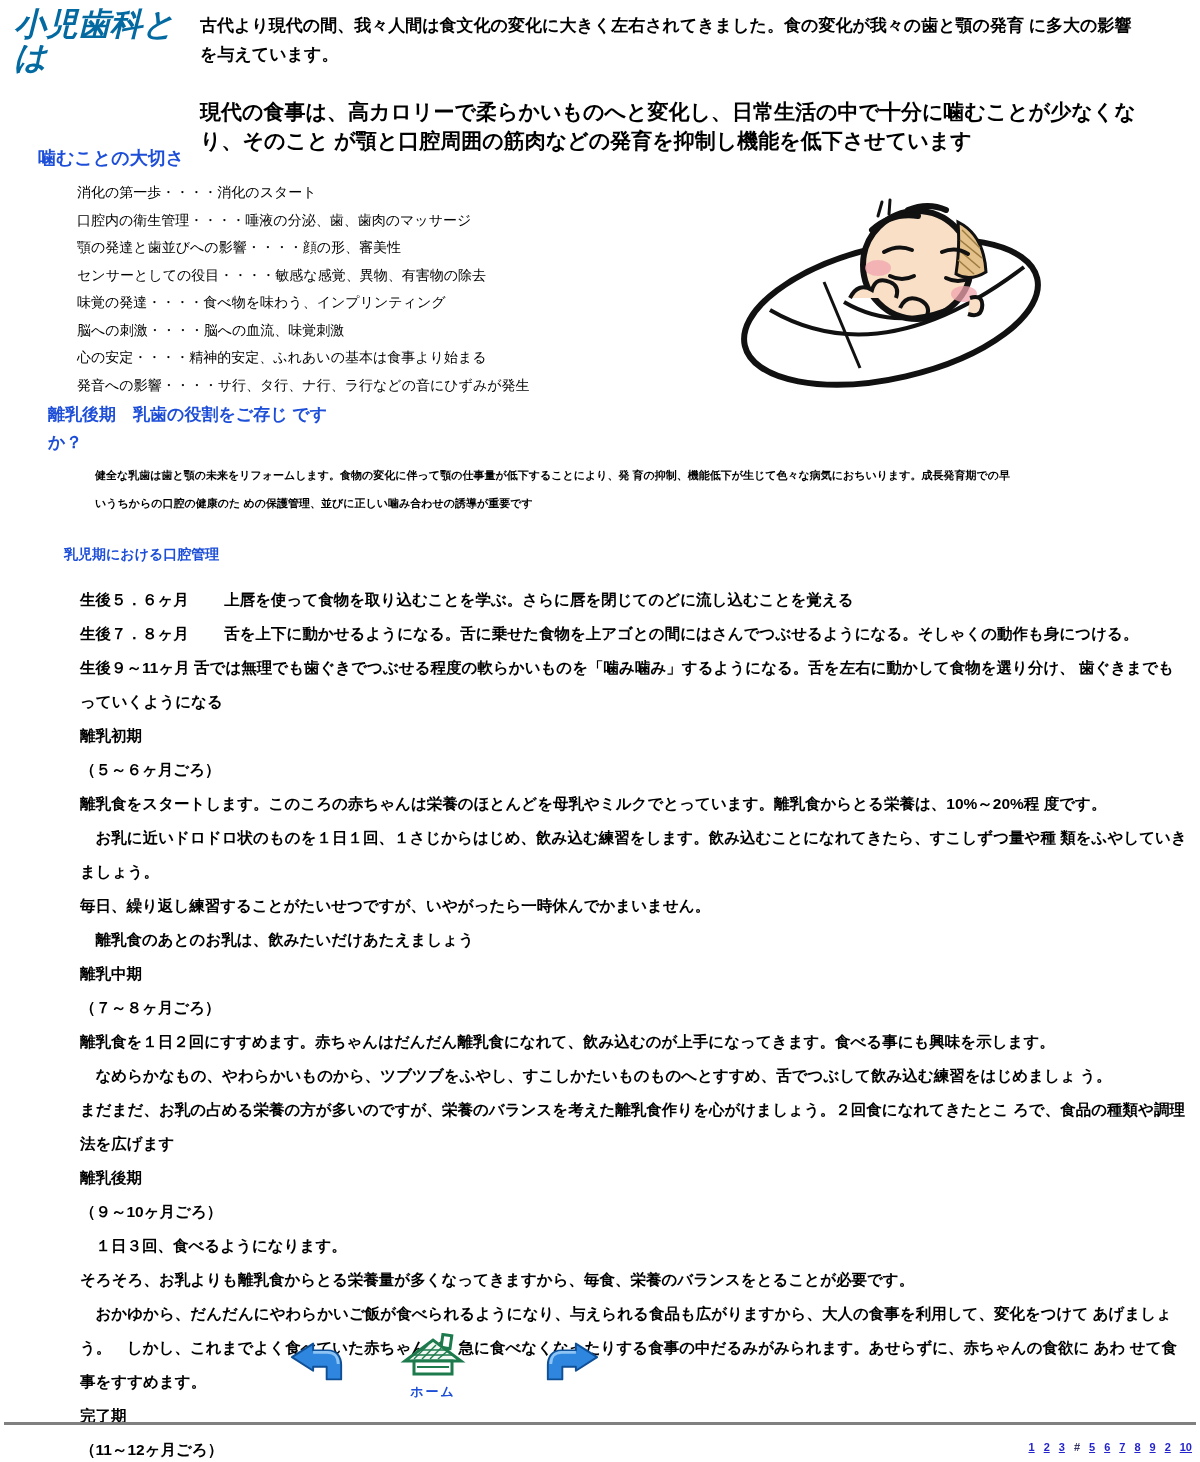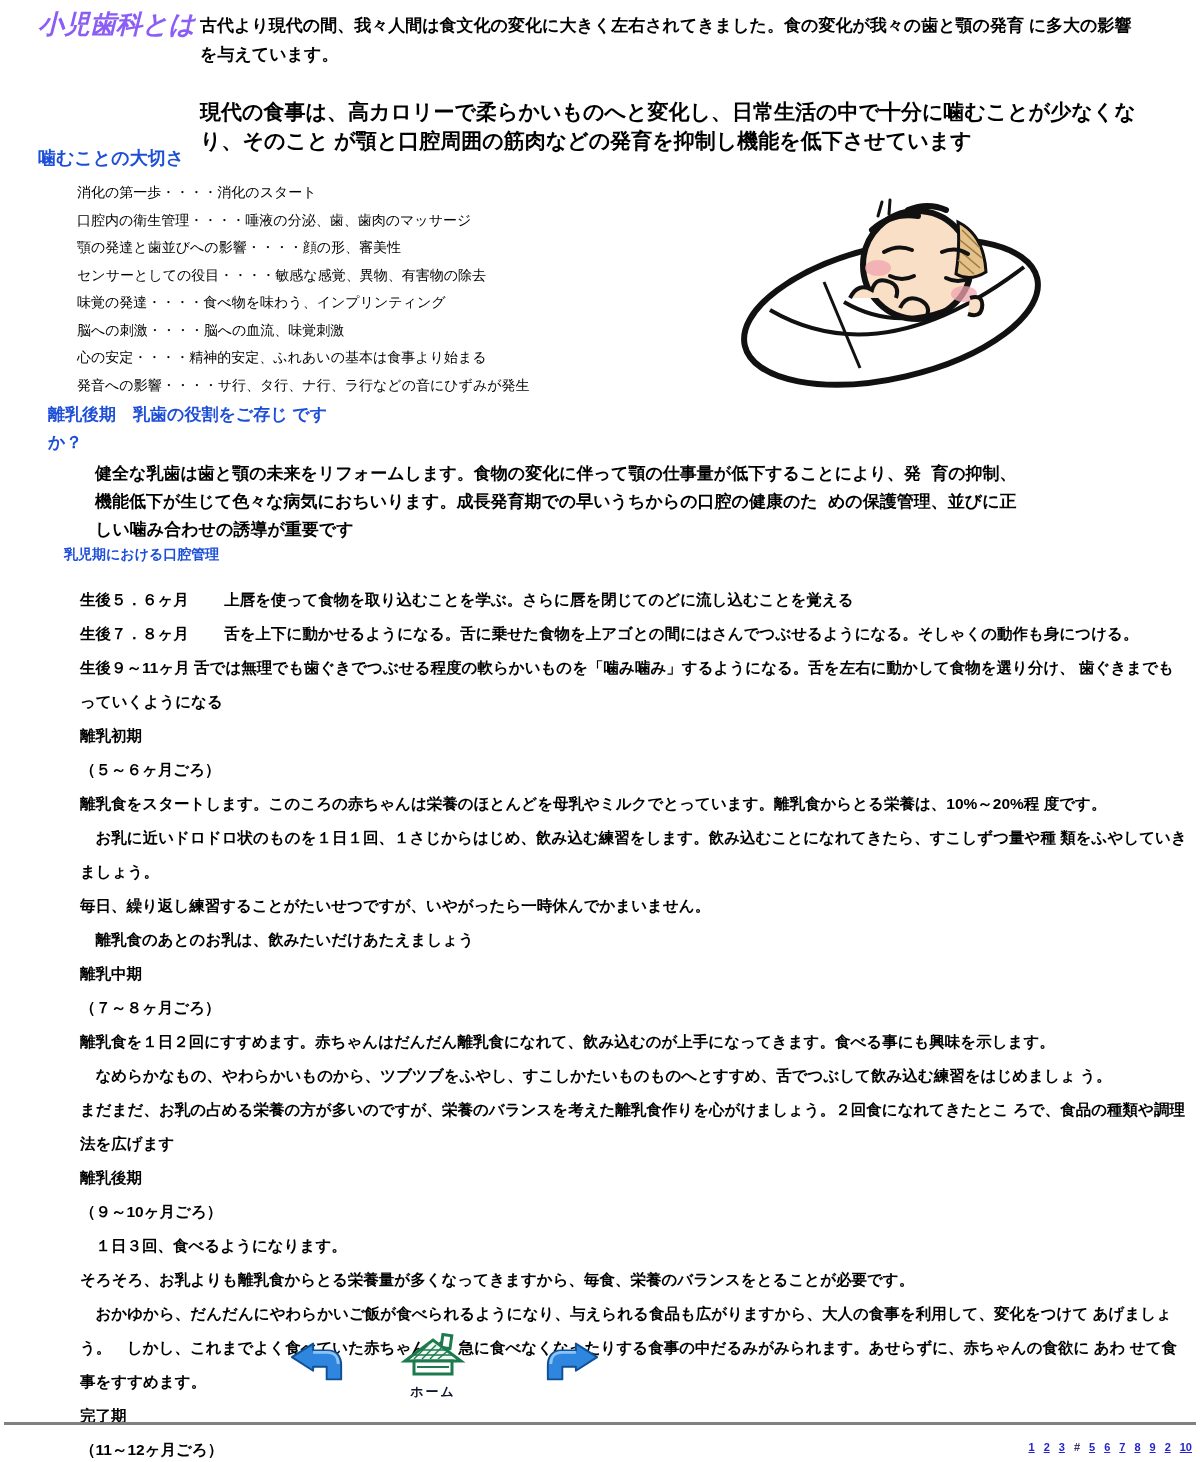--- a/index.html
+++ b/index.html
@@ -6,46 +6,45 @@
   html,body { background:#fff; }
   body {
     width:1200px; height:1462px; position:relative; overflow:hidden;
     font-family:"Liberation Sans", sans-serif; color:#000;
   }
   .abs { position:absolute; }
   .prewrap { white-space:pre-wrap; word-break:break-word; }
 
   .page-title {
     left:14px; top:8px; width:175px;
-    font-size:26px; line-height:33px; font-weight:bold; font-style:italic;
-    color:#8b5cf6;
-    margin-left:24px;
+    font-size:32px; line-height:33px; font-weight:bold; font-style:italic;
+    color:#0369a1;
   }
   .intro-1 { left:200px; top:11px;  width:940px; font-size:17px; line-height:29px; font-weight:bold; }
   .intro-2 { left:200px; top:97px;  width:940px; font-size:21px; line-height:29px; font-weight:bold; }
 
   .red-heading { color:#1d4ed8; font-weight:bold; }
   .h-chew { left:38px; top:146px; font-size:18px; }
   .chew-list { left:77px; top:179px; width:660px; font-size:14px; line-height:27.5px; font-weight:normal; }
 
   .baby-wrap { left:732px; top:190px; width:318px; height:202px; }
 
   .h-mother { left:48px; top:401px; width:460px; font-size:17px; line-height:28px; }
-  .p-teeth  { left:95px; top:461px; width:925px; font-size:17px; line-height:28px; font-weight:bold;font-family:Liberation Mono, monospace; }
+  .p-teeth  { left:95px; top:461px; width:925px; font-size:11px; line-height:28px; font-weight:bold; }
   .h-oral   { left:64px; top:546px; font-size:14px; }
 
   .long-text {
     left:80px; top:583px; width:1108px;
     font-size:15.5px; line-height:34px; font-weight:bold;
   }
 
   .nav-back    { left:288px; top:1342px; width:58px; height:40px; cursor:pointer; }
   .nav-home    { left:398px; top:1333px; width:70px; height:64px; cursor:pointer; text-align:center; }
   .nav-forward { left:543px; top:1342px; width:58px; height:40px; cursor:pointer; }
-  .home-label  { display:block; margin-top:-2px; font-size:13px; font-weight:bold; color:#0f172a; letter-spacing:2px; }
+  .home-label  { display:block; margin-top:-2px; font-size:13px; font-weight:bold; color:#1d4ed8; letter-spacing:2px; }
 
   .bottom-rule { left:4px; top:1422px; width:1192px; height:3px; background:#808080; }
 
   .pager {
     right:8px; top:1441px; display:flex; gap:9px;
     font-size:11px; font-weight:bold;
   }
   .pager a { color:#2424cc; text-decoration:underline; cursor:pointer; }
   .pager .current { color:#333366; text-decoration:none; }
 </style>

